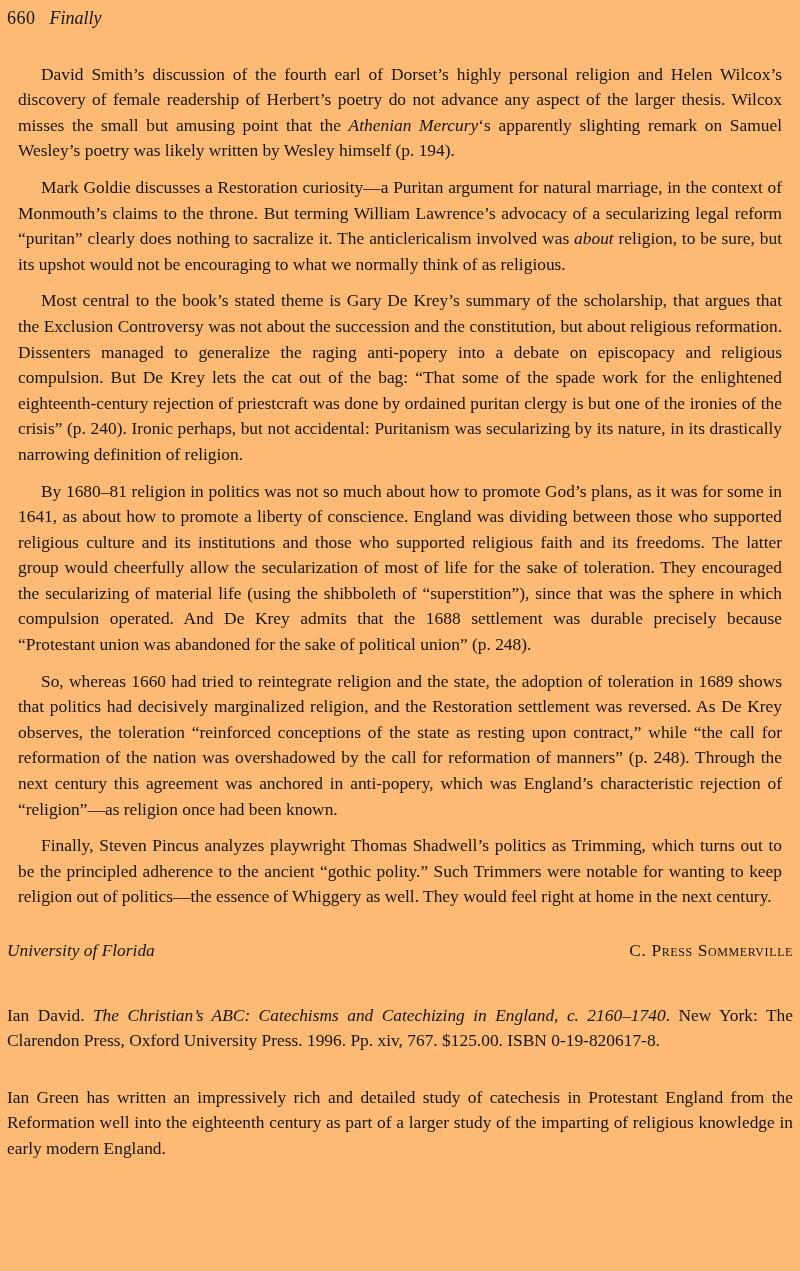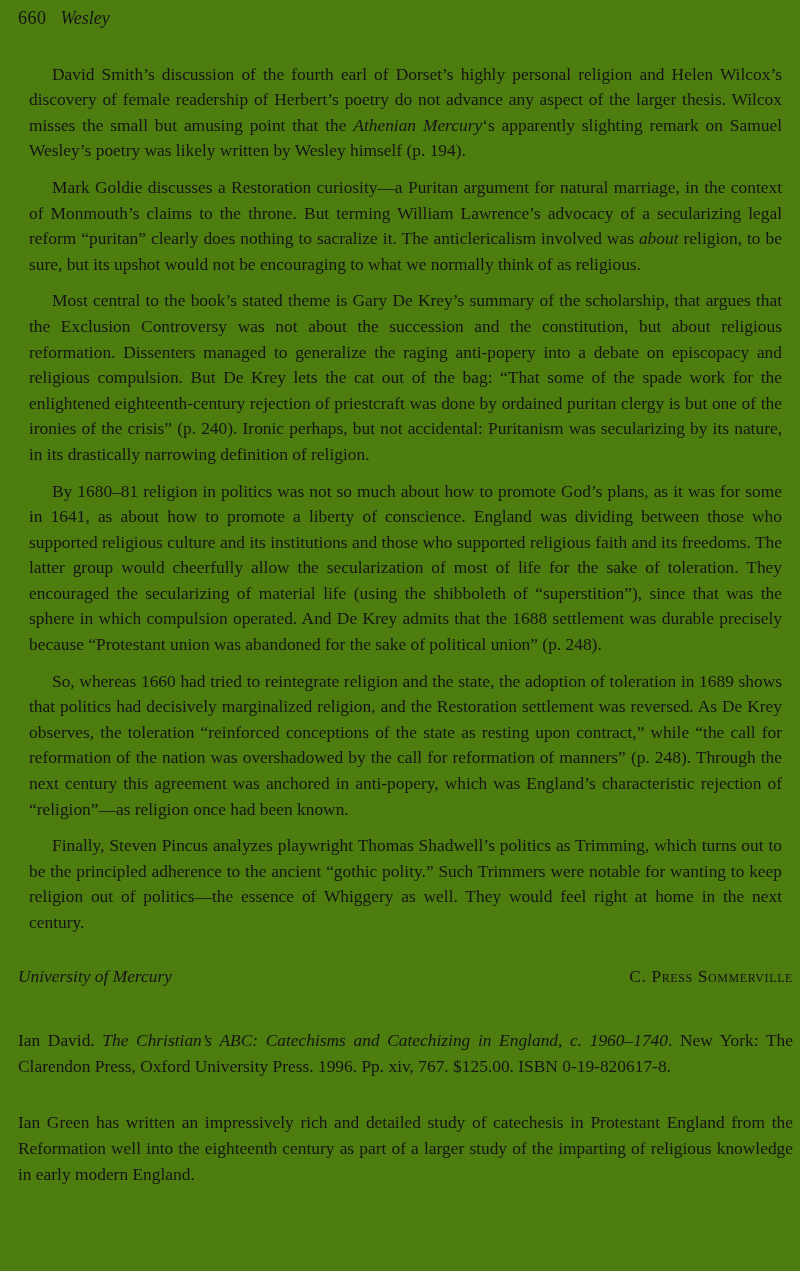--- a/index.html
+++ b/index.html
@@ -5,27 +5,27 @@
   html, body {
     margin: 0;
     padding: 0;
     background: #e9e9e9;
   }
   .page {
     position: relative;
     width: 800px;
     height: 1271px;
     margin: 0 auto;
-    background: #4d7c0f;
+    background: #fdba74;
     color: #151515;
     font-family: "Liberation Serif", "DejaVu Serif", serif;
     font-size: 17.4px;
     line-height: 25.6px;
     box-sizing: border-box;
-    padding: 6px 7px 0 18px;
+    padding: 6px 7px 0 7px;
     overflow: hidden;
   }
   .running-head {
     display: flex;
     align-items: baseline;
     gap: 14px;
     font-size: 18px;
     margin-bottom: 30px;
   }
   .running-head .pageno { letter-spacing: 0.5px; }
@@ -64,38 +64,38 @@
     text-align: justify;
   }
 </style>
 </head>
 <body>
 
 <div class="page">
 
   <div class="running-head">
     <span class="pageno">660</span>
-    <span class="journal">Wesley</span>
+    <span class="journal">Finally</span>
   </div>
 
   <div class="review-body">
       <p><span>David Smith’s discussion of the fourth earl of Dorset’s highly personal religion and Helen Wilcox’s discovery of female readership of Herbert’s poetry do not advance any aspect of the larger thesis. Wilcox misses the small but amusing point that the </span><span class="it">Athenian Mercury</span><span>‘s apparently slighting remark on Samuel Wesley’s poetry was likely written by Wesley himself (p. 194).</span></p>
       <p><span>Mark Goldie discusses a Restoration curiosity—a Puritan argument for natural marriage, in the context of Monmouth’s claims to the throne. But terming William Lawrence’s advocacy of a secularizing legal reform “puritan” clearly does nothing to sacralize it. The anticlericalism involved was </span><span class="it">about</span><span> religion, to be sure, but its upshot would not be encouraging to what we normally think of as religious.</span></p>
       <p><span>Most central to the book’s stated theme is Gary De Krey’s summary of the scholarship, that argues that the Exclusion Controversy was not about the succession and the constitution, but about religious reformation. Dissenters managed to generalize the raging anti-popery into a debate on episcopacy and religious compulsion. But De Krey lets the cat out of the bag: “That some of the spade work for the enlightened eighteenth-century rejection of priestcraft was done by ordained puritan clergy is but one of the ironies of the crisis” (p. 240). Ironic perhaps, but not accidental: Puritanism was secularizing by its nature, in its drastically narrowing definition of religion.</span></p>
       <p><span>By 1680–81 religion in politics was not so much about how to promote God’s plans, as it was for some in 1641, as about how to promote a liberty of conscience. England was dividing between those who supported religious culture and its institutions and those who supported religious faith and its freedoms. The latter group would cheerfully allow the secularization of most of life for the sake of toleration. They encouraged the secularizing of material life (using the shibboleth of “superstition”), since that was the sphere in which compulsion operated. And De Krey admits that the 1688 settlement was durable precisely because “Protestant union was abandoned for the sake of political union” (p. 248).</span></p>
       <p><span>So, whereas 1660 had tried to reintegrate religion and the state, the adoption of toleration in 1689 shows that politics had decisively marginalized religion, and the Restoration settlement was reversed. As De Krey observes, the toleration “reinforced conceptions of the state as resting upon contract,” while “the call for reformation of the nation was overshadowed by the call for reformation of manners” (p. 248). Through the next century this agreement was anchored in anti-popery, which was England’s characteristic rejection of “religion”—as religion once had been known.</span></p>
       <p><span>Finally, Steven Pincus analyzes playwright Thomas Shadwell’s politics as Trimming, which turns out to be the principled adherence to the ancient “gothic polity.” Such Trimmers were notable for wanting to keep religion out of politics—the essence of Whiggery as well. They would feel right at home in the next century.</span></p>
     </div>
 
   <div class="signature">
-    <span class="affiliation">University of Mercury</span>
+    <span class="affiliation">University of Florida</span>
     <span class="reviewer">C. Press Sommerville</span>
   </div>
 
   <div class="citation-block">
-      <p><span>Ian David. </span><span class="it">The Christian’s ABC: Catechisms and Catechizing in England, c. 1960–1740</span><span>. New York: The Clarendon Press, Oxford University Press. 1996. Pp. xiv, 767. $125.00. ISBN 0-19-820617-8.</span></p>
+      <p><span>Ian David. </span><span class="it">The Christian’s ABC: Catechisms and Catechizing in England, c. 2160–1740</span><span>. New York: The Clarendon Press, Oxford University Press. 1996. Pp. xiv, 767. $125.00. ISBN 0-19-820617-8.</span></p>
     </div>
 
   <div class="opening-block">
       <p><span>Ian Green has written an impressively rich and detailed study of catechesis in Protestant England from the Reformation well into the eighteenth century as part of a larger study of the imparting of religious knowledge in early modern England.</span></p>
     </div>
 
 </div>
 
 </body></html>

